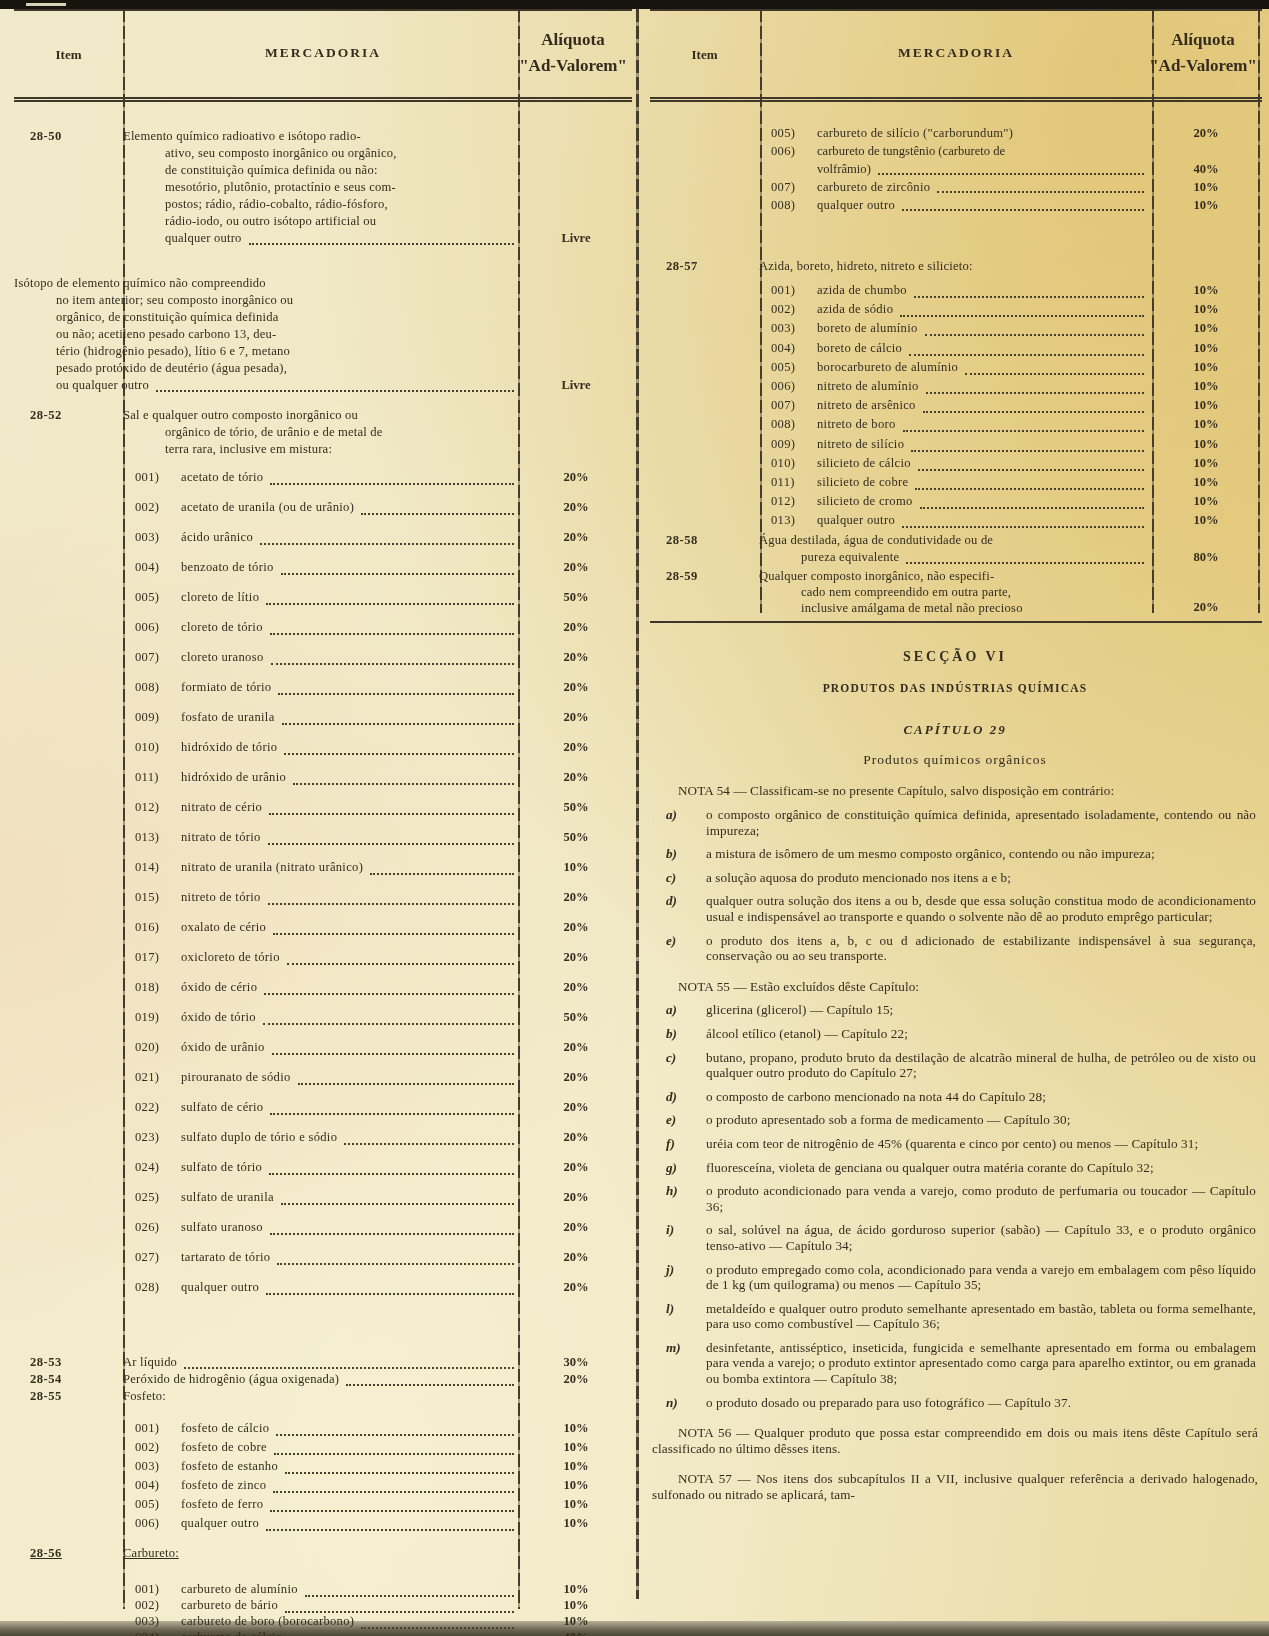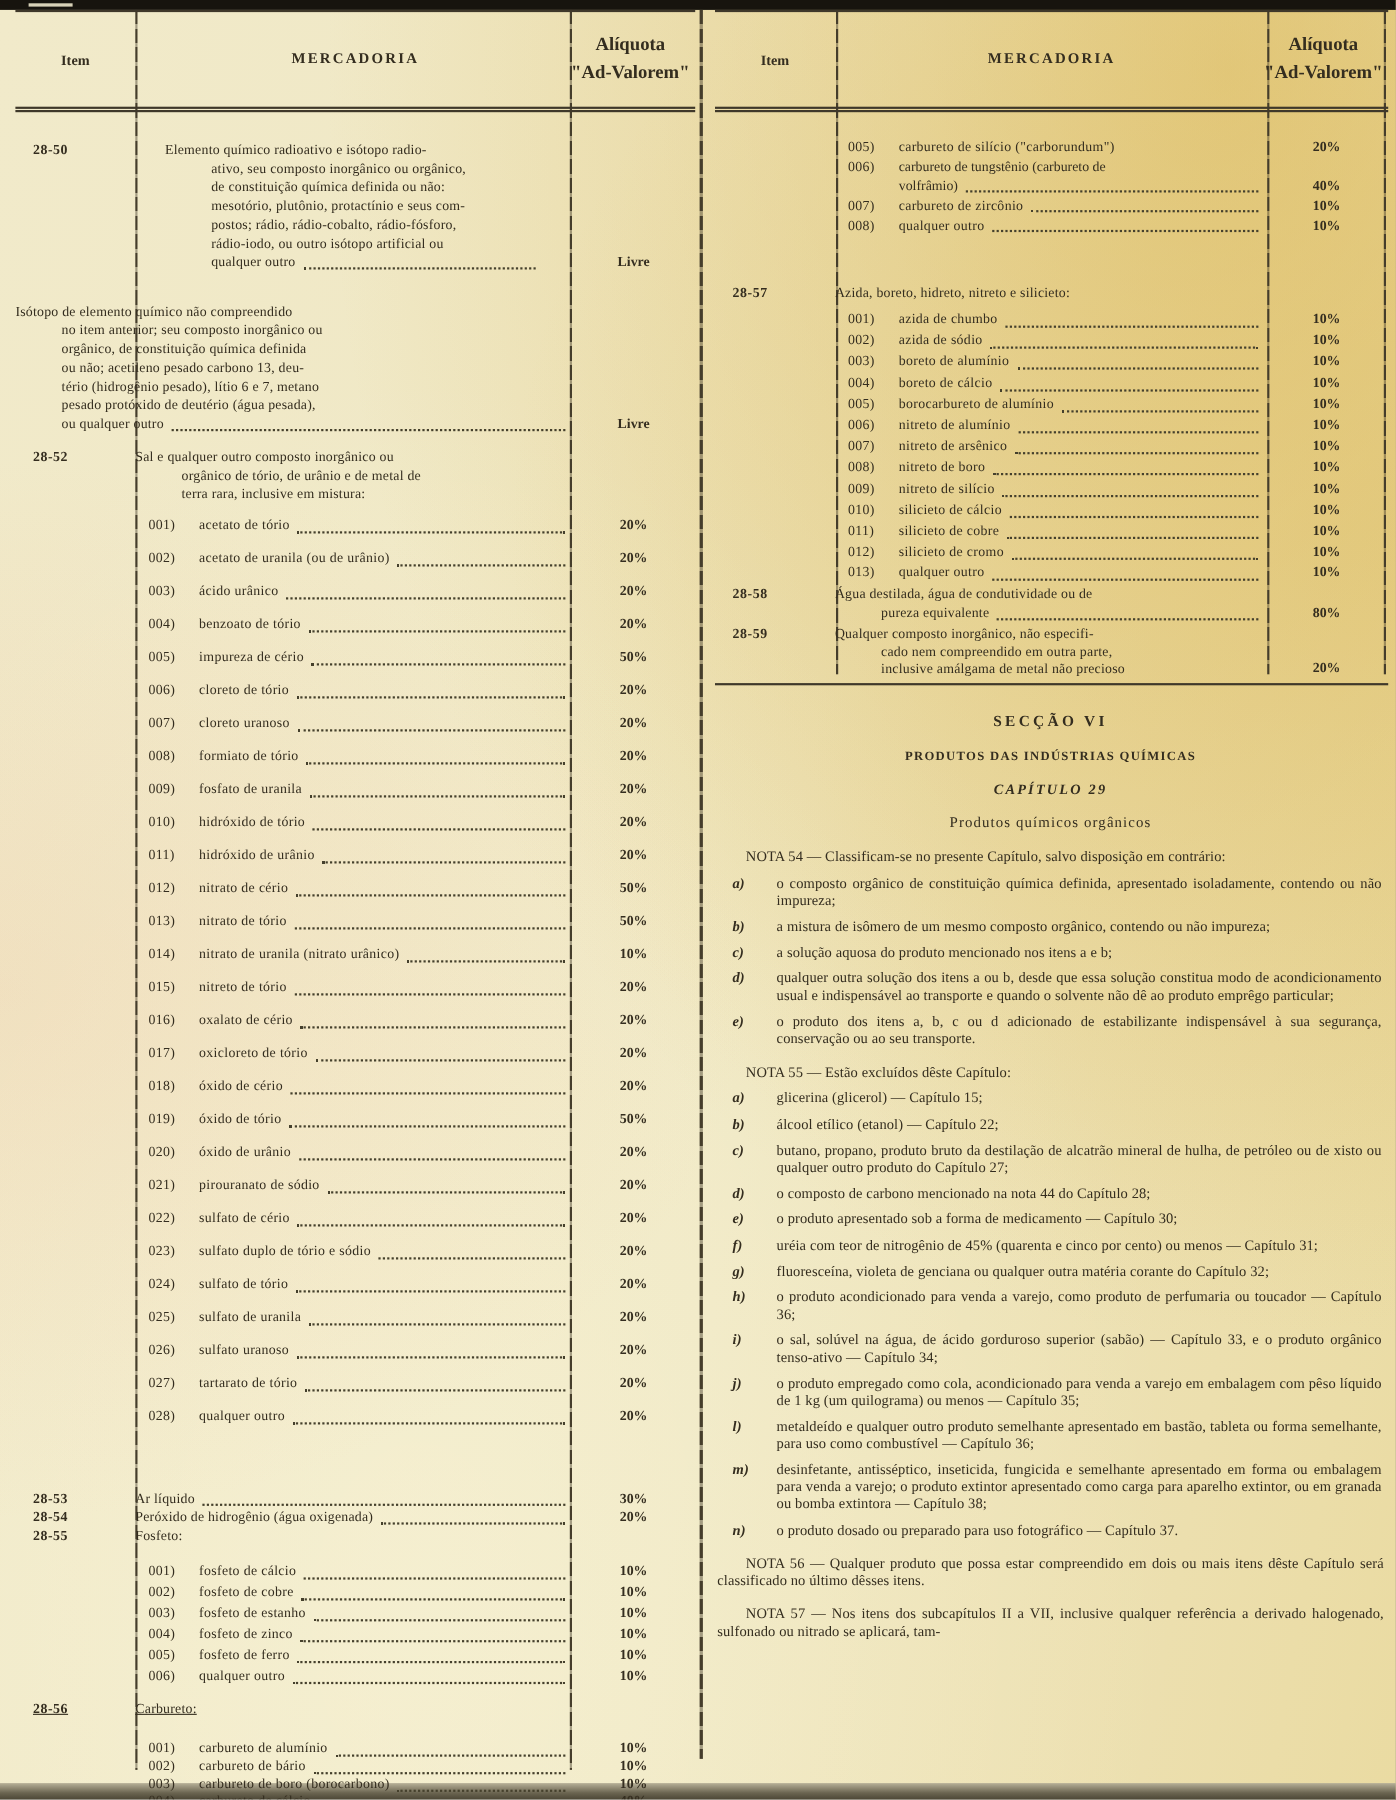--- a/index.html
+++ b/index.html
@@ -55,21 +55,21 @@
 
   
   [data-name="subs-28-52"] .sub{height:30px;}
   [data-name="subs-28-55"] .sub{height:19px;}
   [data-name="subs-28-56"] .sub{height:16px;}
   [data-name="subs-28-57"] .sub{height:19.2px;}
   [data-name="subs-cont"]  .sub{min-height:18px;line-height:18px;}
   [data-name="subs-cont"]  .rate{align-self:flex-end;}
 
   
-  [data-name="tariff-entry-28-50"]{margin-top:26px;gap:27px;}
+  [data-name="tariff-entry-28-50"]{margin-top:26px;}
   [data-name="tariff-entry-28-51"]{margin-top:28px;}
   [data-name="tariff-entry-28-52"]{margin-top:13px;}
   [data-name="subs-28-52"]{margin-top:12px;}
   [data-name="tariff-entry-28-53"]{margin-top:44px;}
   [data-name="tariff-entry-28-53"] .line,[data-name="tariff-entry-28-54"] .line,
   [data-name="tariff-entry-28-55"] .line{line-height:16px;}
   [data-name="subs-28-55"]{margin-top:16px;}
   [data-name="tariff-entry-28-56"]{margin-top:10px;text-decoration:underline;}
   [data-name="subs-28-56"]{margin-top:20px;}
   [data-name="subs-cont"]{margin-top:22px;}
@@ -78,21 +78,21 @@
   [data-name="tariff-entry-28-58"]{margin-top:0px;}
   [data-name="tariff-entry-28-59"]{margin-top:2px;justify-content:space-between;}
   [data-name="tariff-entry-28-59"] .line{line-height:16px;}
 
   .tbl-end{height:2px;background:#3f382a;margin-top:5px;}
 
   
   .section{padding:0 4px 0 2px;}
   .sec-title{text-align:center;font-weight:bold;font-size:14px;letter-spacing:3px;margin-top:26px;}
   .sec-sub{text-align:center;font-weight:bold;font-size:11.5px;letter-spacing:1.2px;margin-top:17px;}
-  .cap-title{text-align:center;font-weight:bold;font-style:italic;font-size:13px;letter-spacing:2px;margin-top:16px;}
+  .cap-title{text-align:center;font-weight:bold;font-style:italic;font-size:13px;letter-spacing:2px;margin-top:28px;}
   .cap-sub{text-align:center;font-size:13.5px;letter-spacing:1px;margin-top:14px;}
   .nota{margin:15px 0 6px;text-indent:26px;text-align:justify;font-size:13.2px;line-height:15.6px;letter-spacing:.1px;}
   .nitem{display:flex;margin-top:8px;font-size:13.2px;line-height:15.6px;}
   .nlet{flex:none;width:40px;padding-left:14px;font-style:italic;font-weight:bold;}
   .ntext{flex:1;text-align:justify;padding-right:2px;letter-spacing:.1px;}
 </style>
 </head>
 <body>
 
 <div class="page" data-name="tariff-page">
@@ -181,21 +181,21 @@
           <div class="sub" data-name="sub-item">
             <div class="sp" data-name="sub-spacer"></div>
             <span class="snum" data-name="sub-number">004)</span>
             <span class="stext" data-name="sub-description">benzoato de tório</span>
             <span class="dots" data-name="dot-leader"></span>
             <span class="rate" data-name="rate-value">20%</span>
           </div>
           <div class="sub" data-name="sub-item">
             <div class="sp" data-name="sub-spacer"></div>
             <span class="snum" data-name="sub-number">005)</span>
-            <span class="stext" data-name="sub-description">impureza de cério</span>
+            <span class="stext" data-name="sub-description">cloreto de lítio</span>
             <span class="dots" data-name="dot-leader"></span>
             <span class="rate" data-name="rate-value">50%</span>
           </div>
           <div class="sub" data-name="sub-item">
             <div class="sp" data-name="sub-spacer"></div>
             <span class="snum" data-name="sub-number">006)</span>
             <span class="stext" data-name="sub-description">cloreto de tório</span>
             <span class="dots" data-name="dot-leader"></span>
             <span class="rate" data-name="rate-value">20%</span>
           </div>

